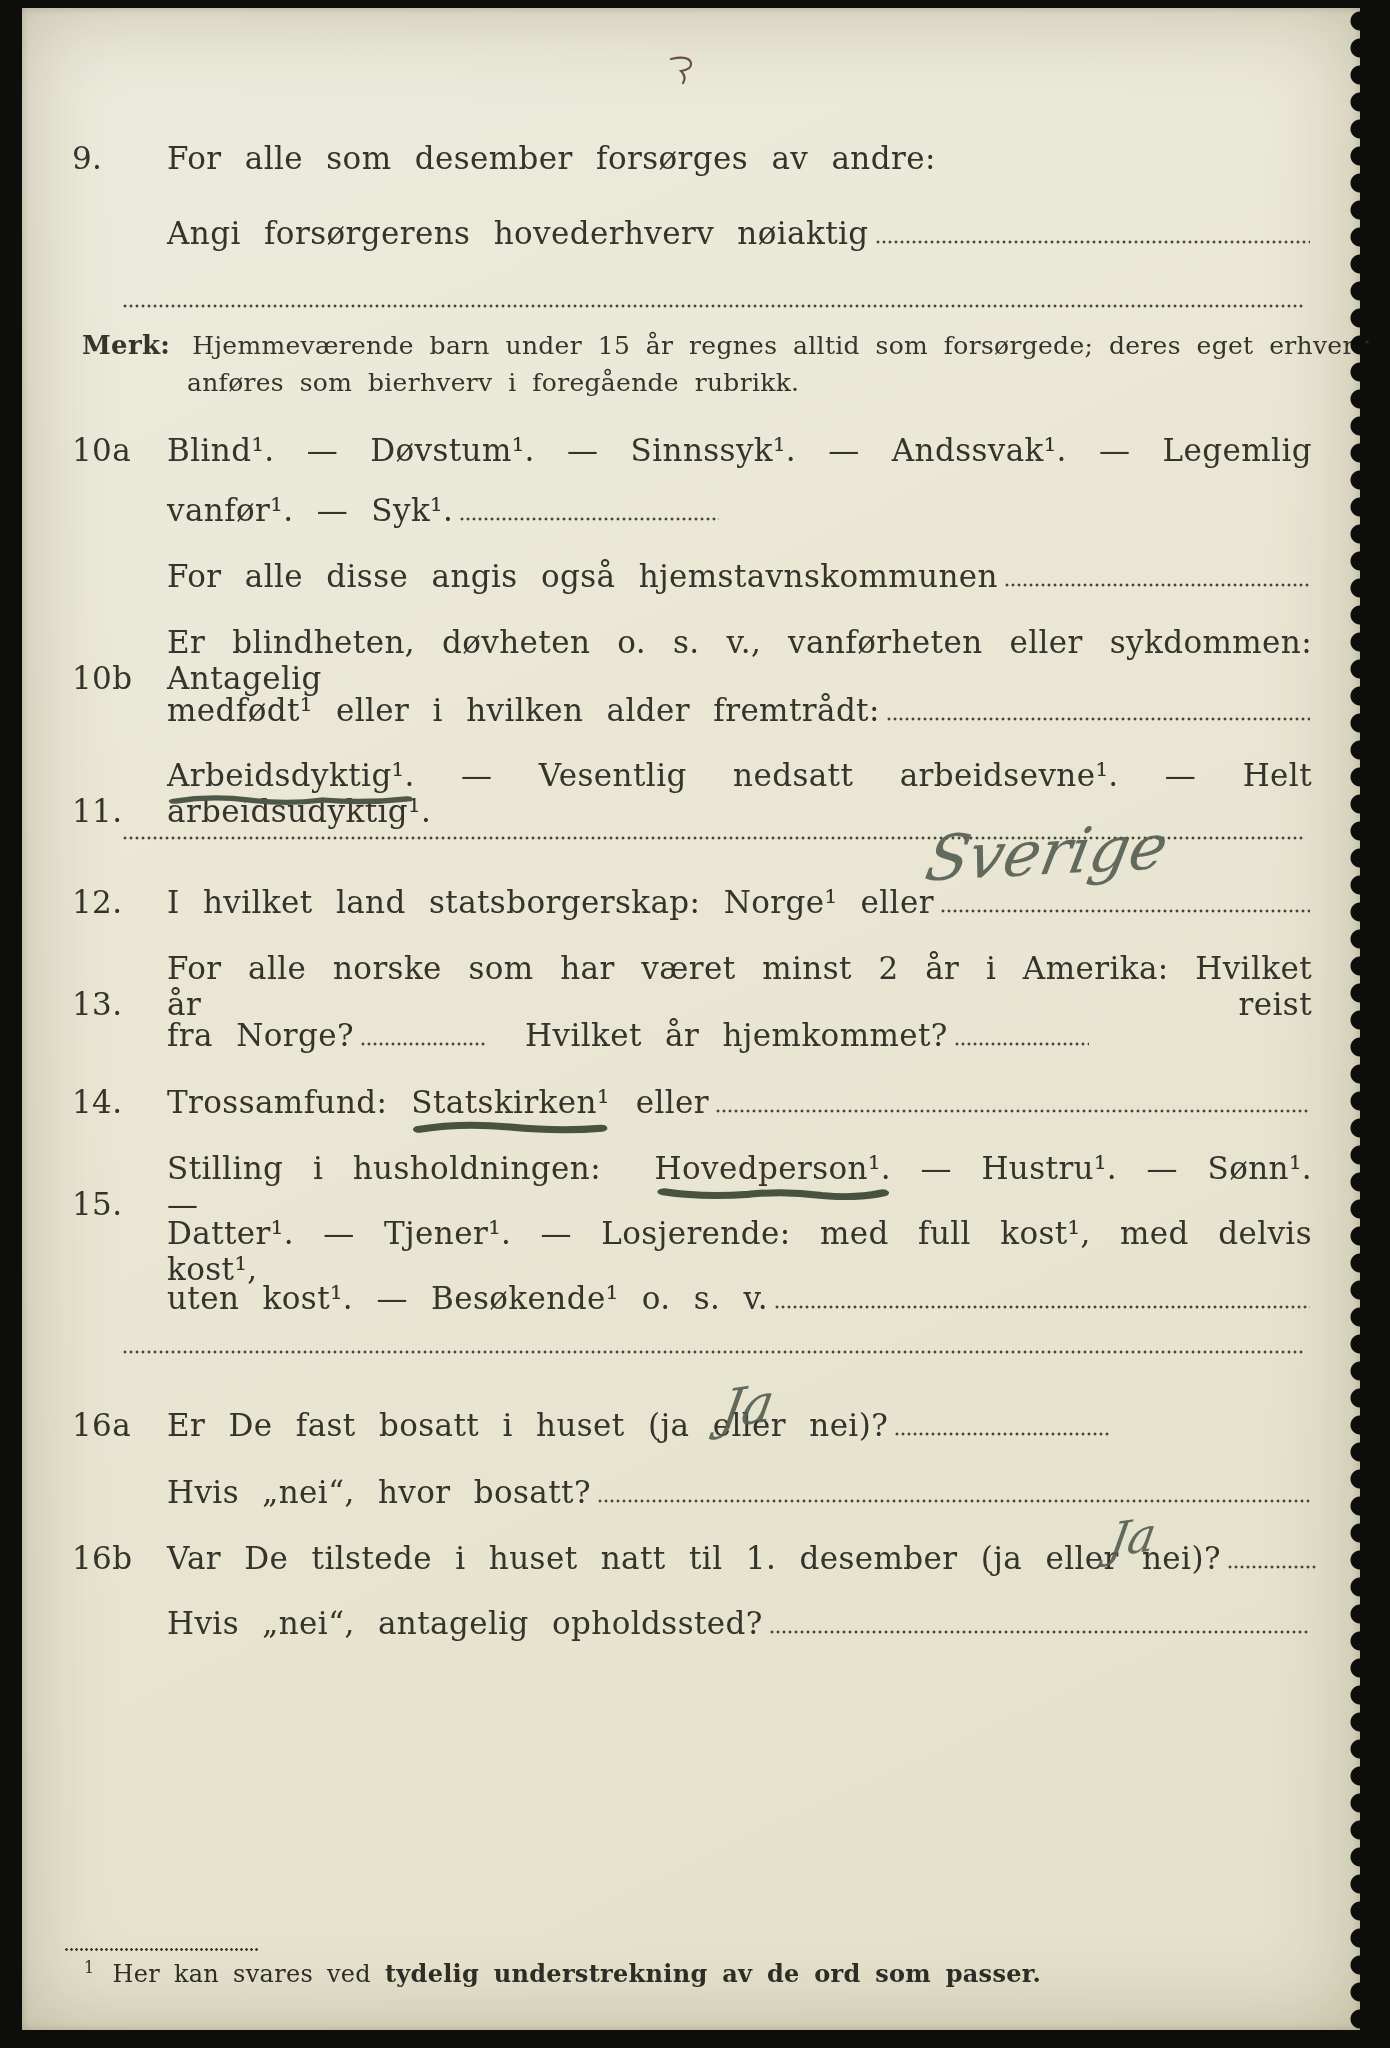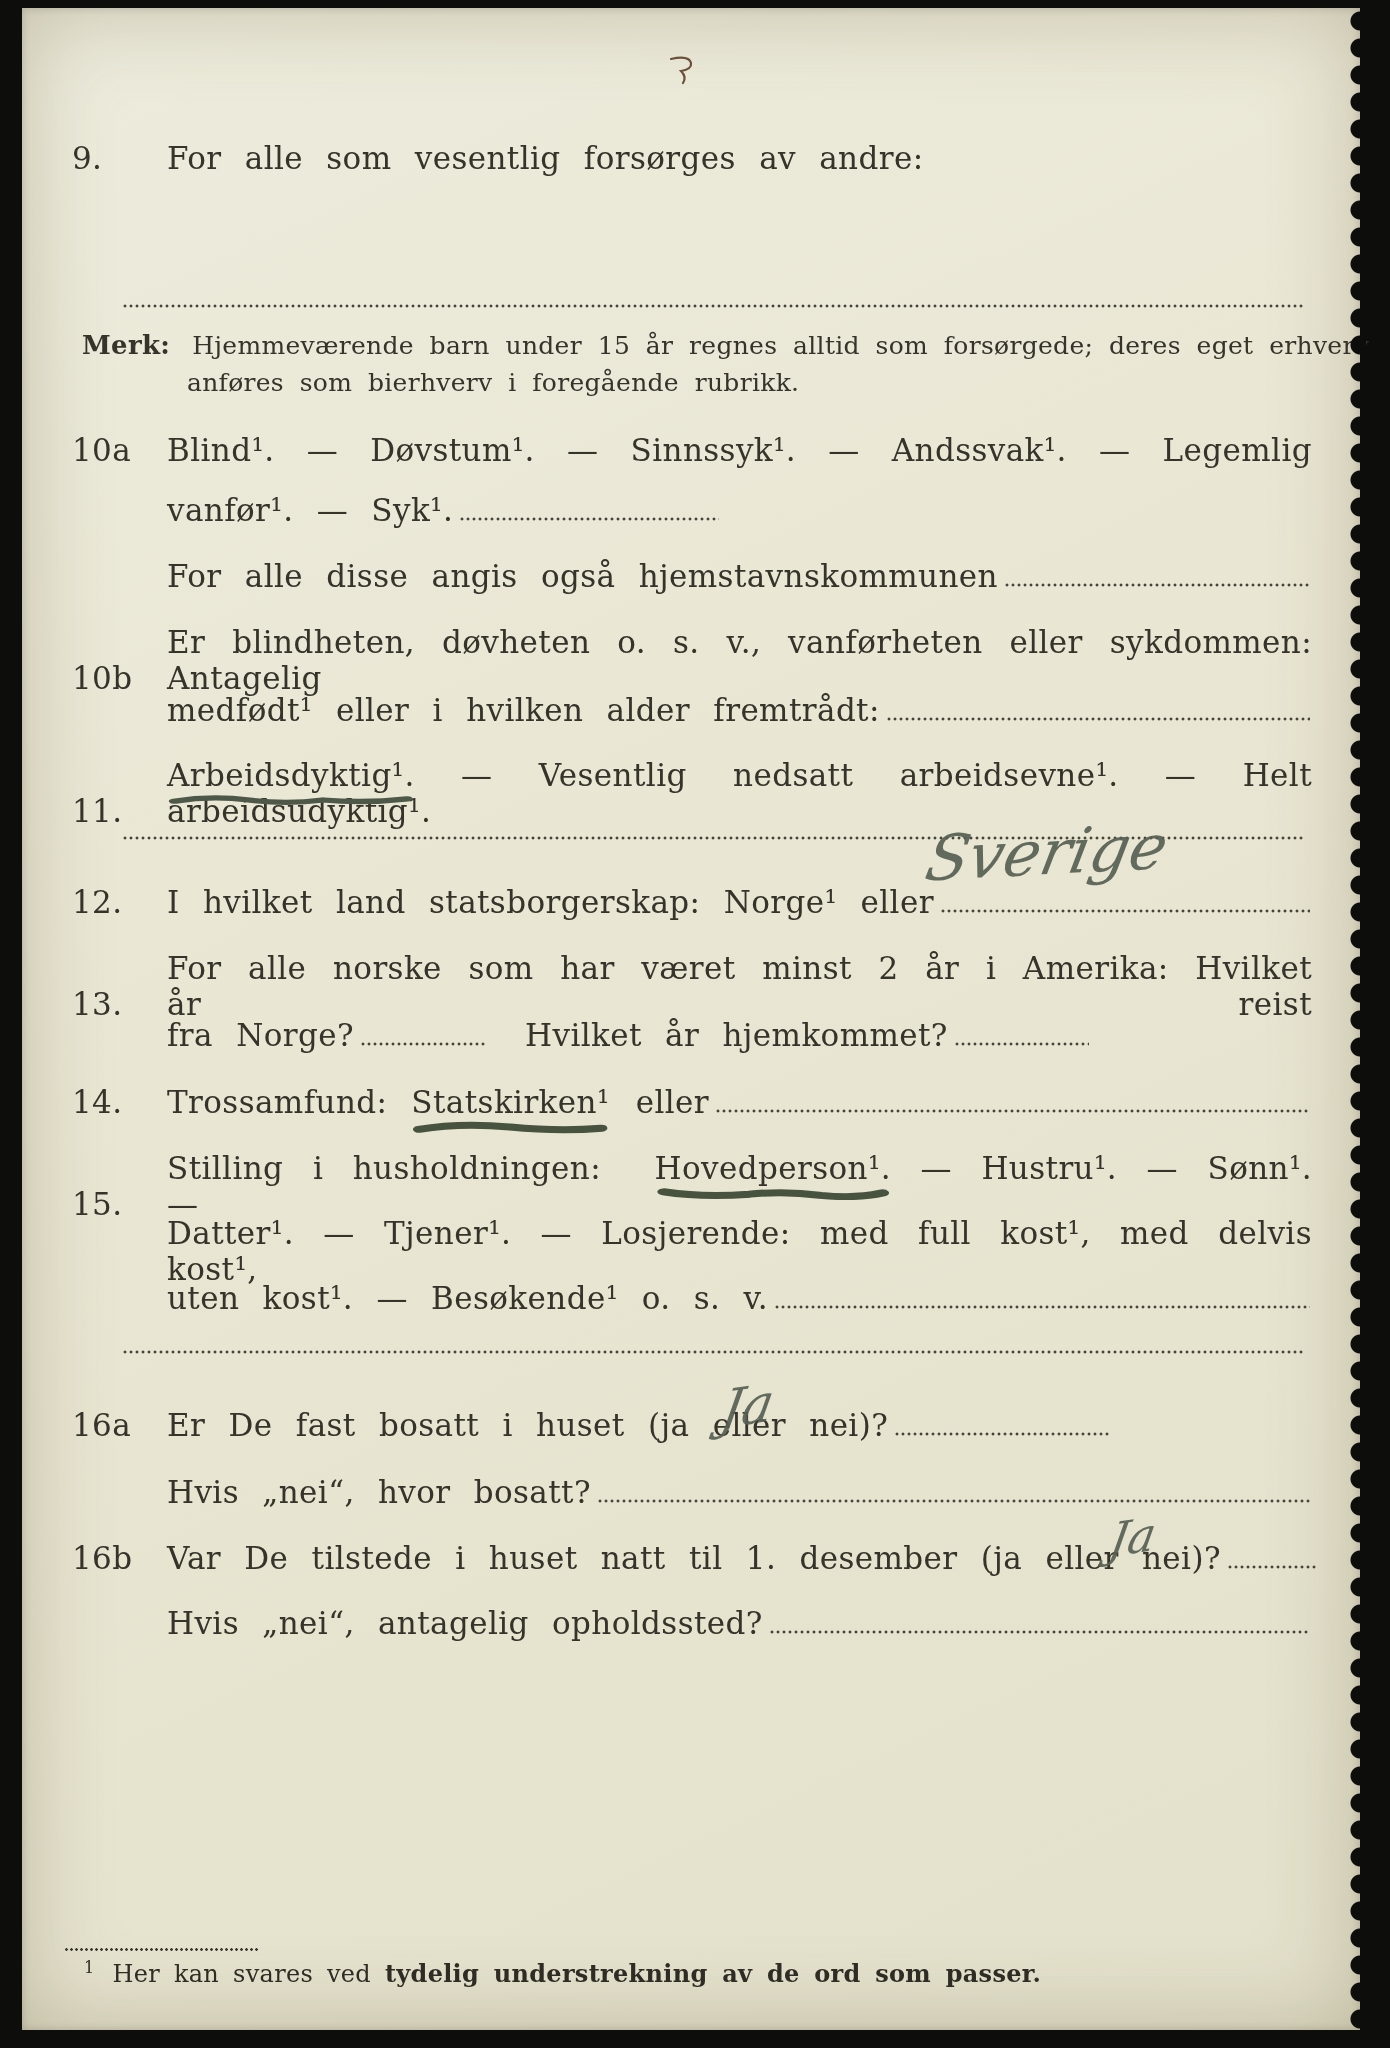--- a/index.html
+++ b/index.html
@@ -42,21 +42,25 @@
 
 <div class="page">
   <div class="paper">
 
     <svg class="inkmark" style="left:645px;top:45px" width="30" height="34" viewBox="0 0 30 34">
       <path d="M4 6 Q 22 2 24 10 Q 25 16 14 18 Q 20 24 16 30" stroke="#6b4f3a" stroke-width="2.2" fill="none" stroke-linecap="round"></path>
     </svg>
 
     <div class="row" style="top:132px">
       <span class="qnum">9.</span>
-      <span>For alle som vesentlig forsørges av andre:</span>
+      <span>For alle som desember forsørges av andre:</span>
+    </div>
+    <div class="row" style="top:207px">
+      <span>Angi forsørgerens hovederhverv nøiaktig</span>
+      <span class="dots"></span>
     </div>
 
     <div class="sep" style="top:296px"></div>
 
     <div class="merk" style="top:322px">
       <b>Merk:</b><span>Hjemmeværende barn under 15 år regnes alltid som forsørgede; deres eget erhverv</span>
     </div>
     <div class="merk" style="top:360px;left:165px">
       <span>anføres som bierhverv i foregående rubrikk.</span>
     </div>

